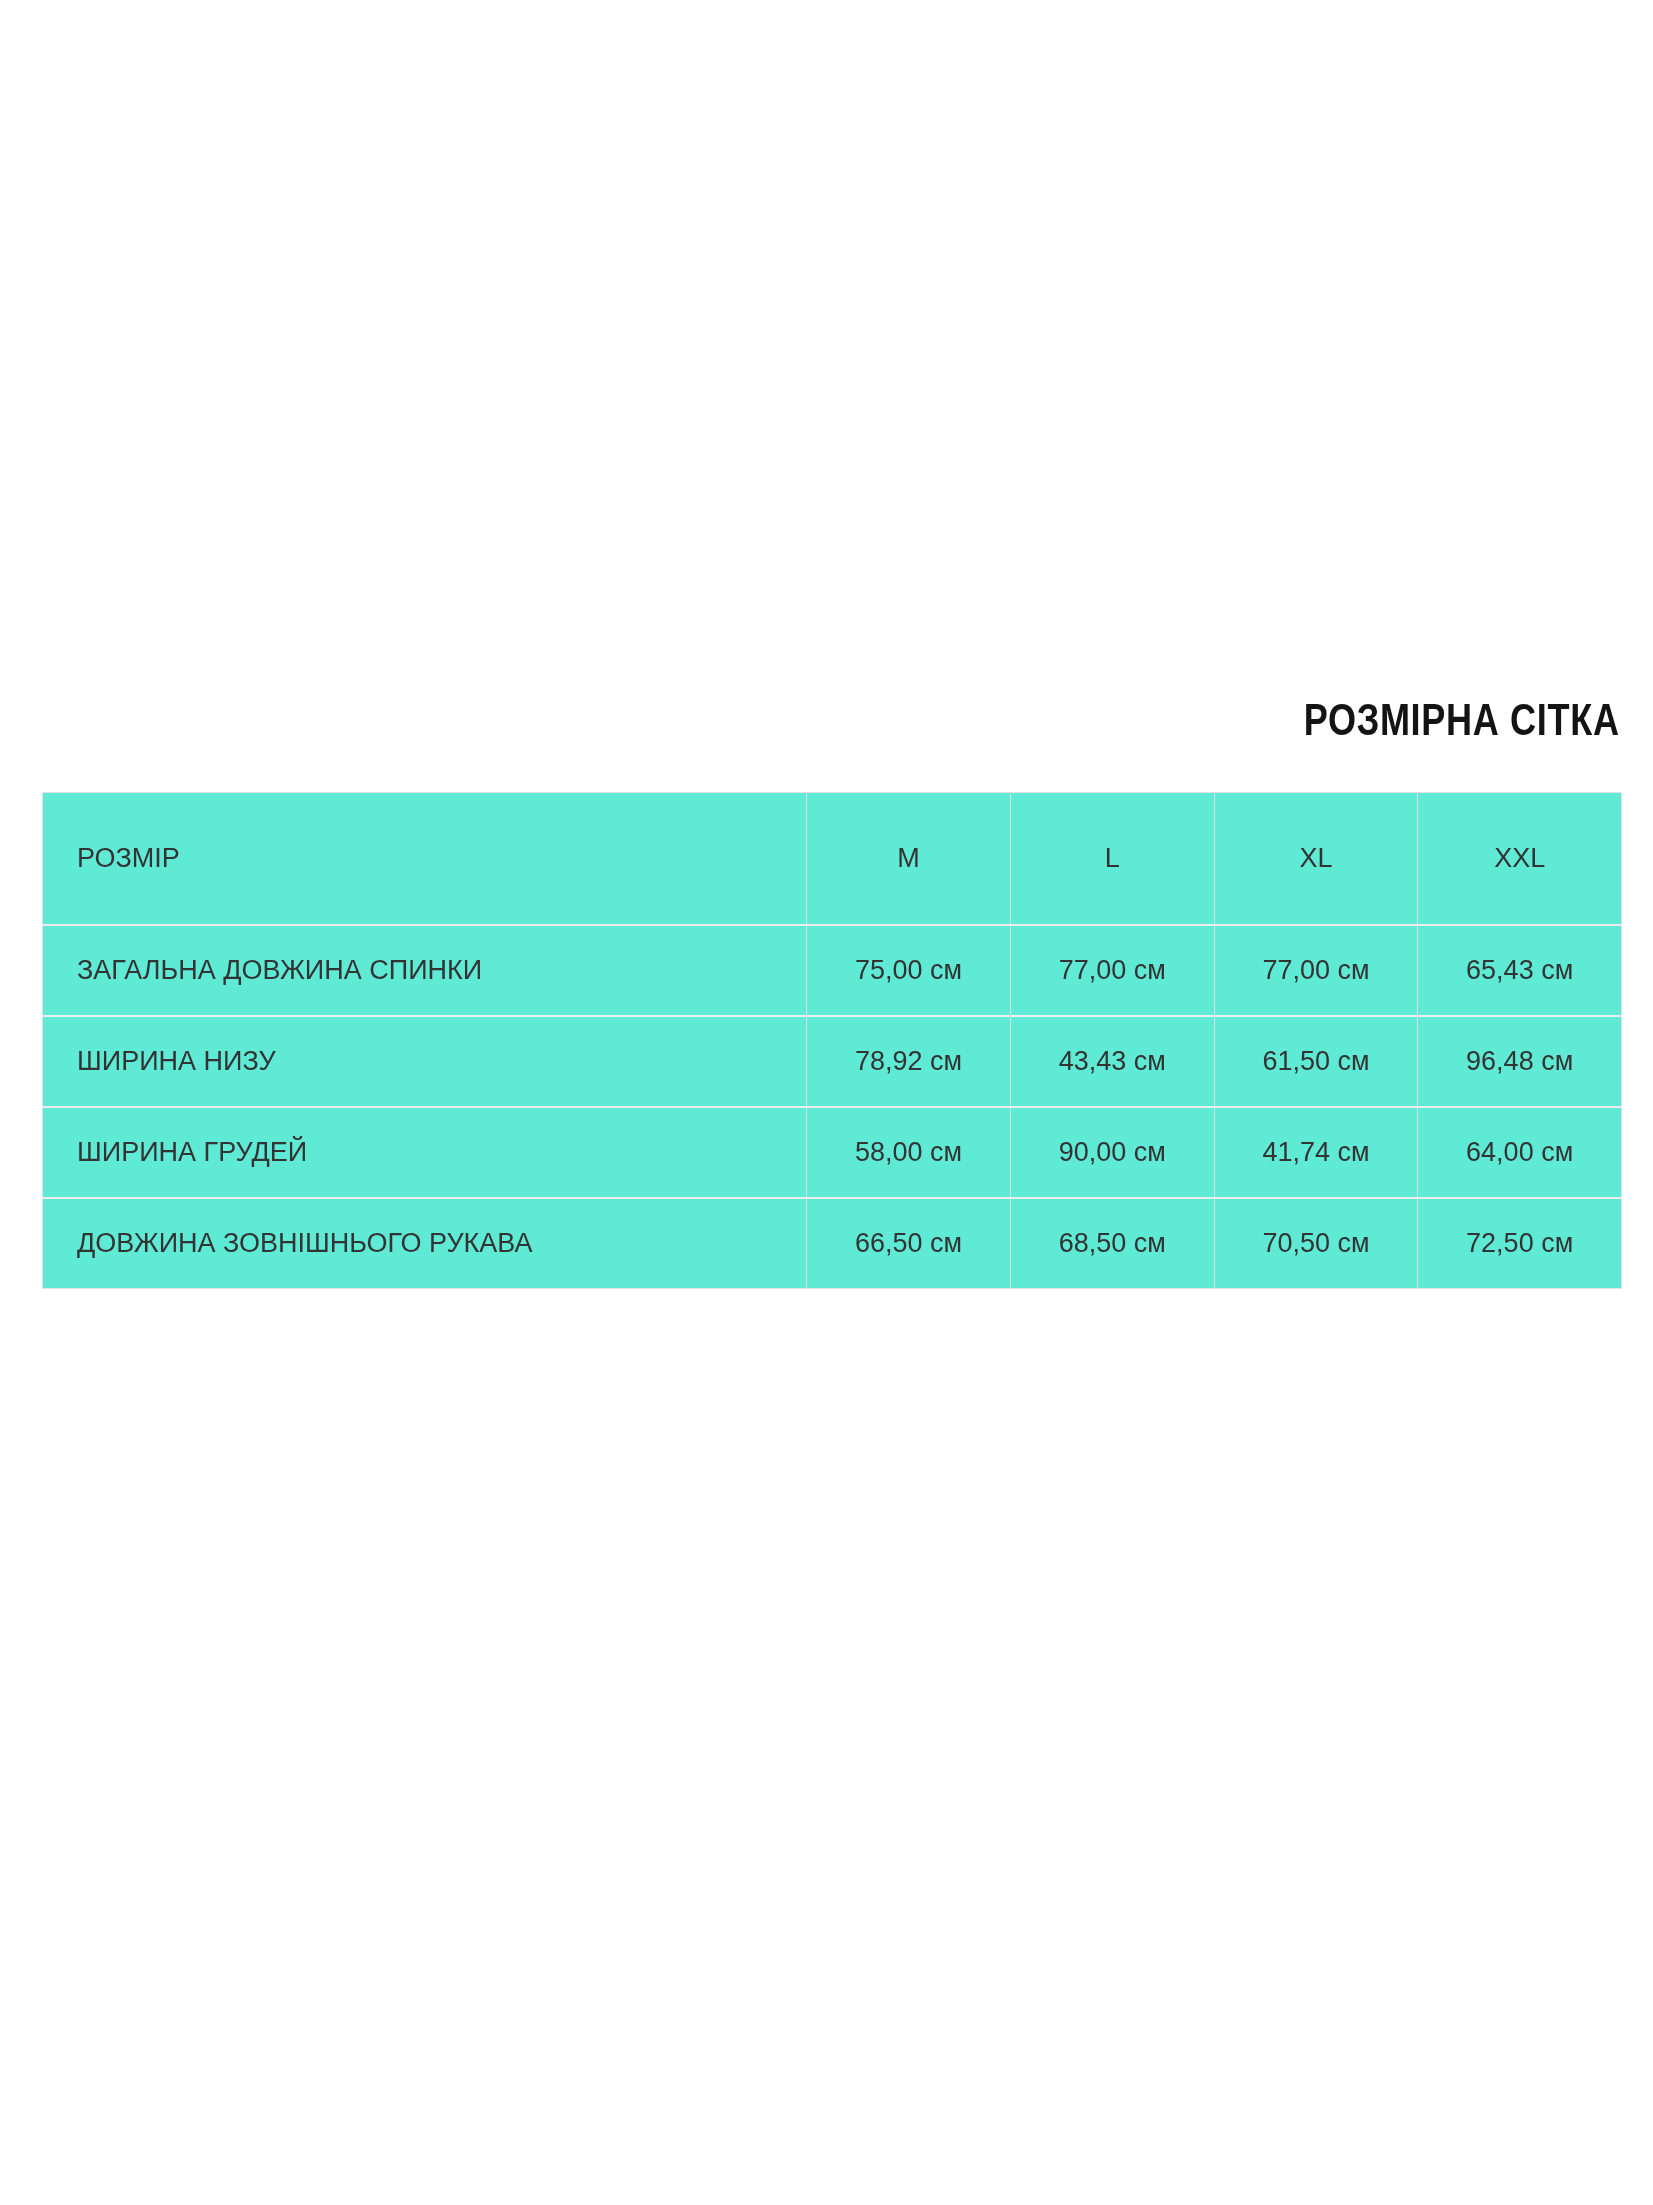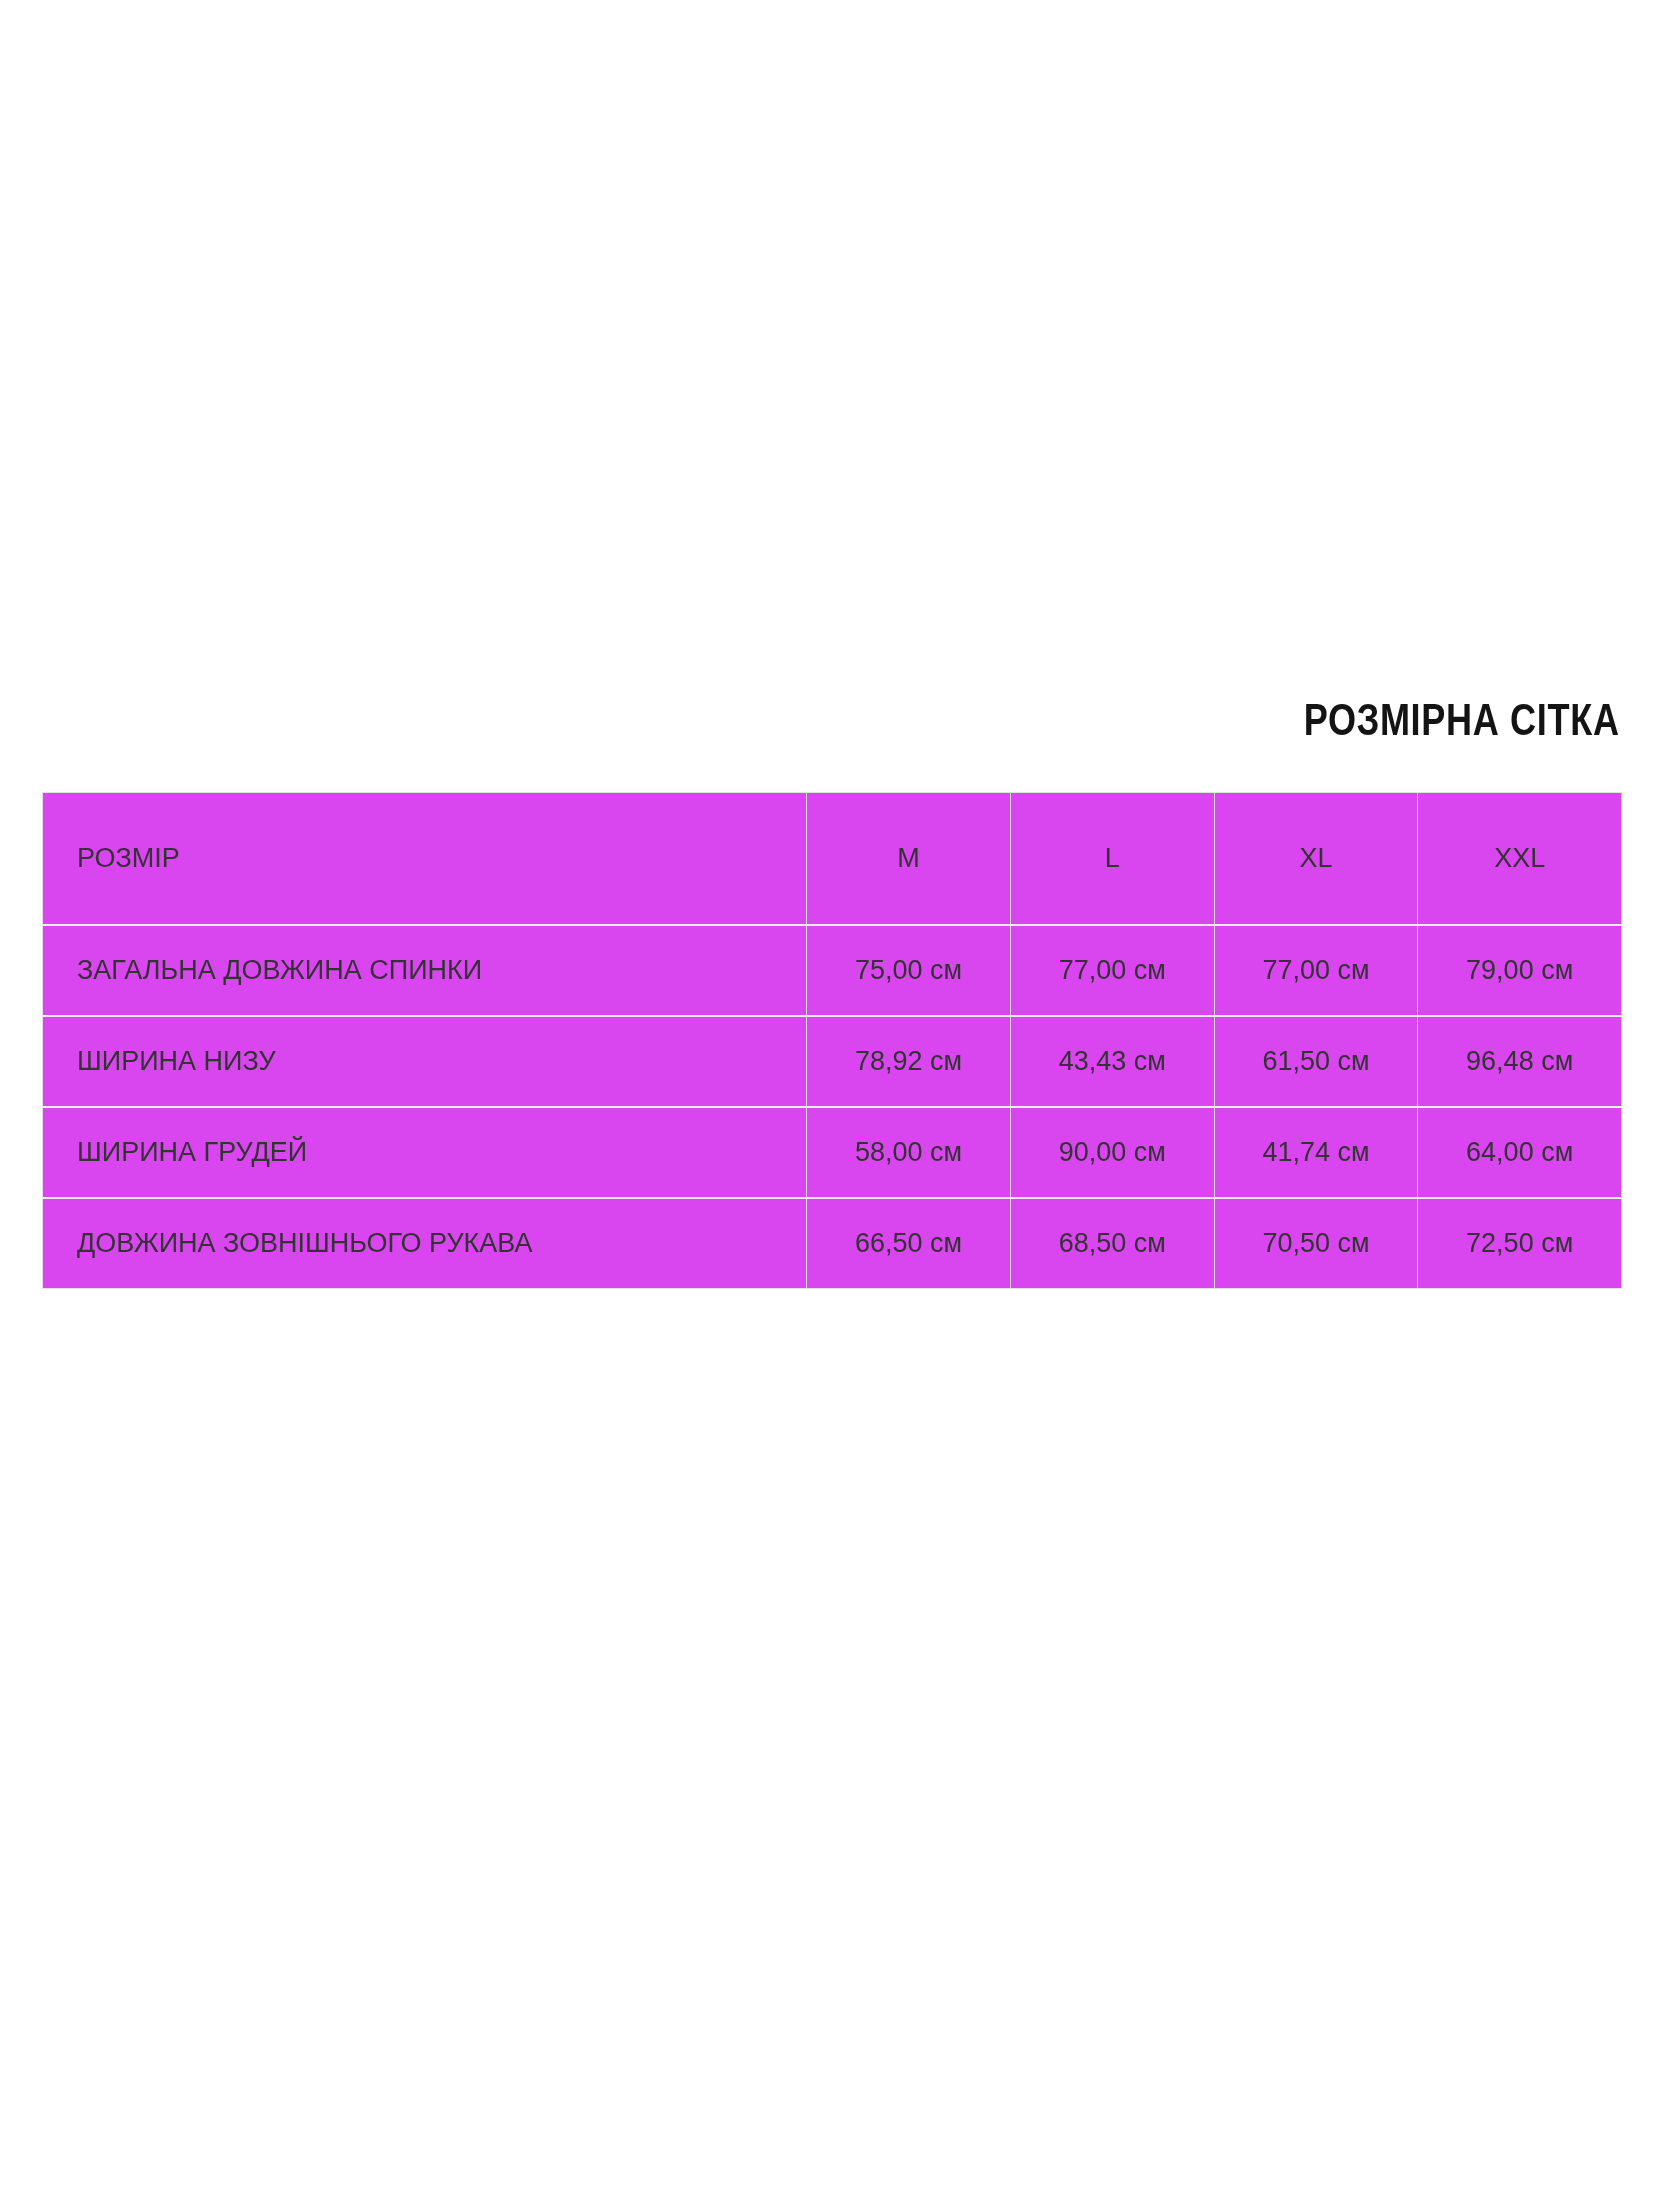--- a/index.html
+++ b/index.html
@@ -48,21 +48,21 @@
   col.c-label { width: 48.4%; }
   col.c-size  { width: 12.9%; }
   .size-table th,
   .size-table td {
     border-left: 1.6px solid #dcdcdc;
     border-top: 2.5px solid #ededed;
     font-size: 27px;
     font-weight: 400;
     color: #333333;
     vertical-align: middle;
-    background: #d946ef;
+    background: #5eead4;
     padding: 0;
   }
   .size-table tr { height: 91px; }
   .size-table tr.header-row { height: 132px; }
   .size-table tr.header-row th,
   .size-table tr.header-row td {
     border-top: none;
   }
   .size-table .label-cell {
     text-align: left;
@@ -95,21 +95,21 @@
       <th class="value-cell">M</th>
       <th class="value-cell">L</th>
       <th class="value-cell">XL</th>
       <th class="value-cell">XXL</th>
     </tr>
     <tr>
       <td class="label-cell">ЗАГАЛЬНА ДОВЖИНА СПИНКИ</td>
       <td class="value-cell">75,00 см</td>
       <td class="value-cell">77,00 см</td>
       <td class="value-cell">77,00 см</td>
-      <td class="value-cell">79,00 см</td>
+      <td class="value-cell">65,43 см</td>
     </tr>
     <tr>
       <td class="label-cell">ШИРИНА НИЗУ</td>
       <td class="value-cell">78,92 см</td>
       <td class="value-cell">43,43 см</td>
       <td class="value-cell">61,50 см</td>
       <td class="value-cell">96,48 см</td>
     </tr>
     <tr>
       <td class="label-cell">ШИРИНА ГРУДЕЙ</td>

